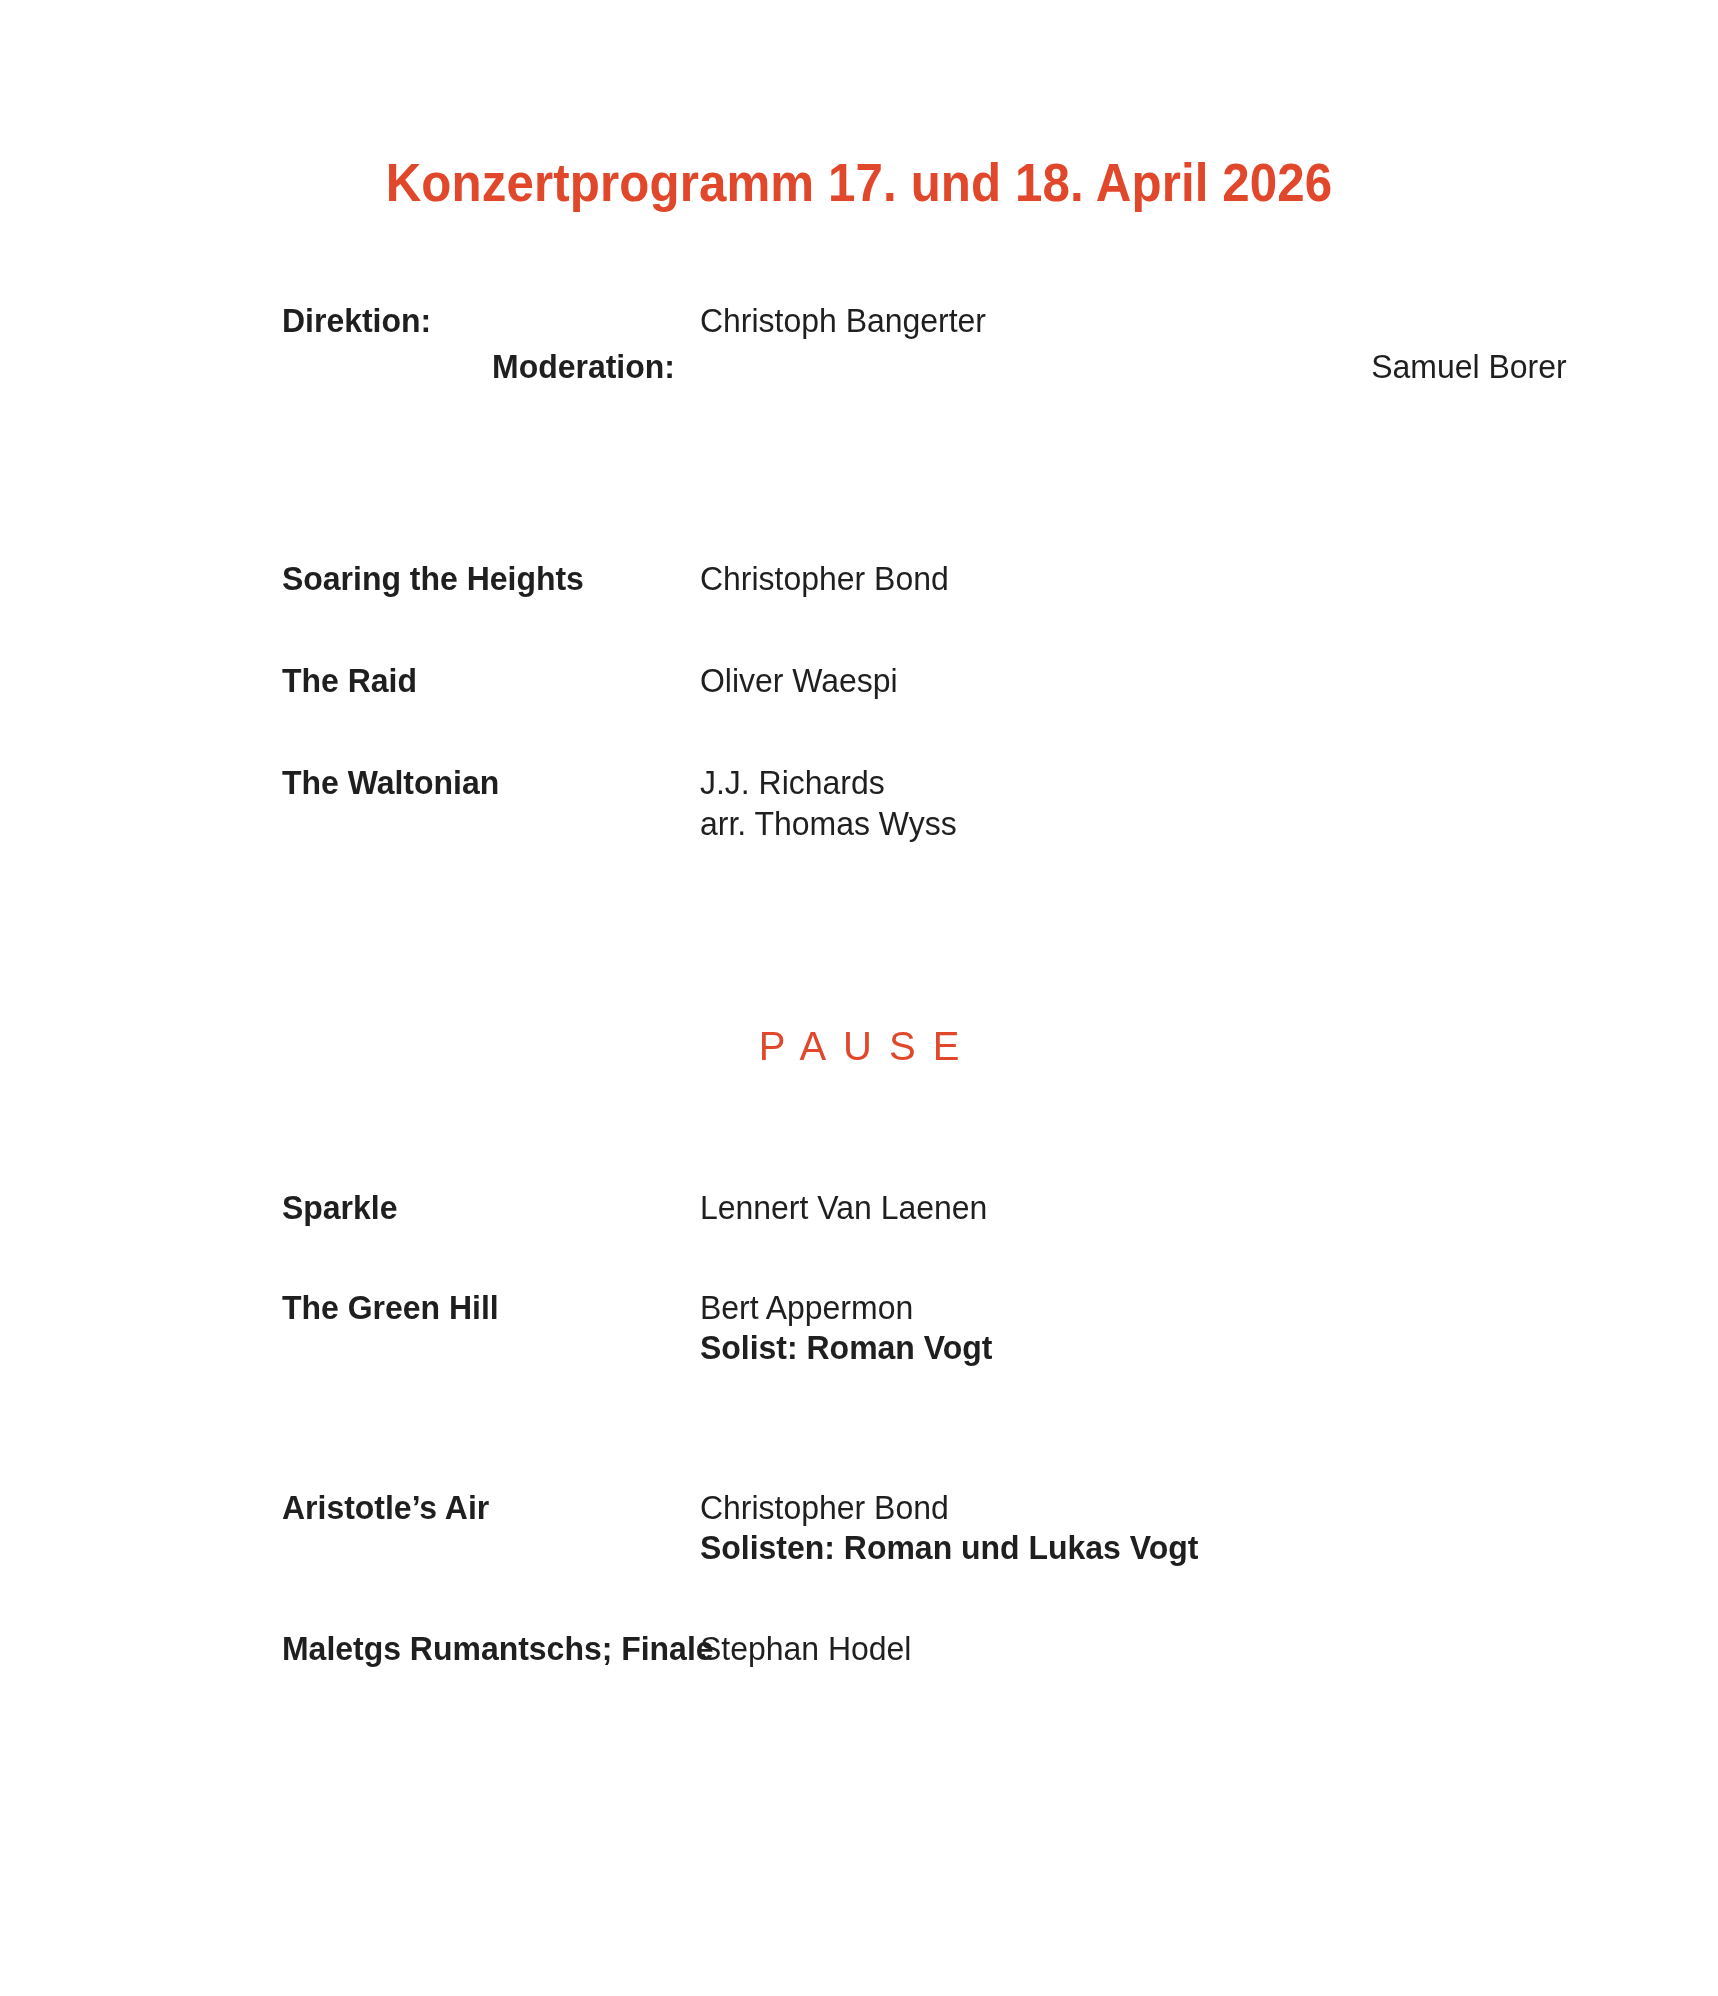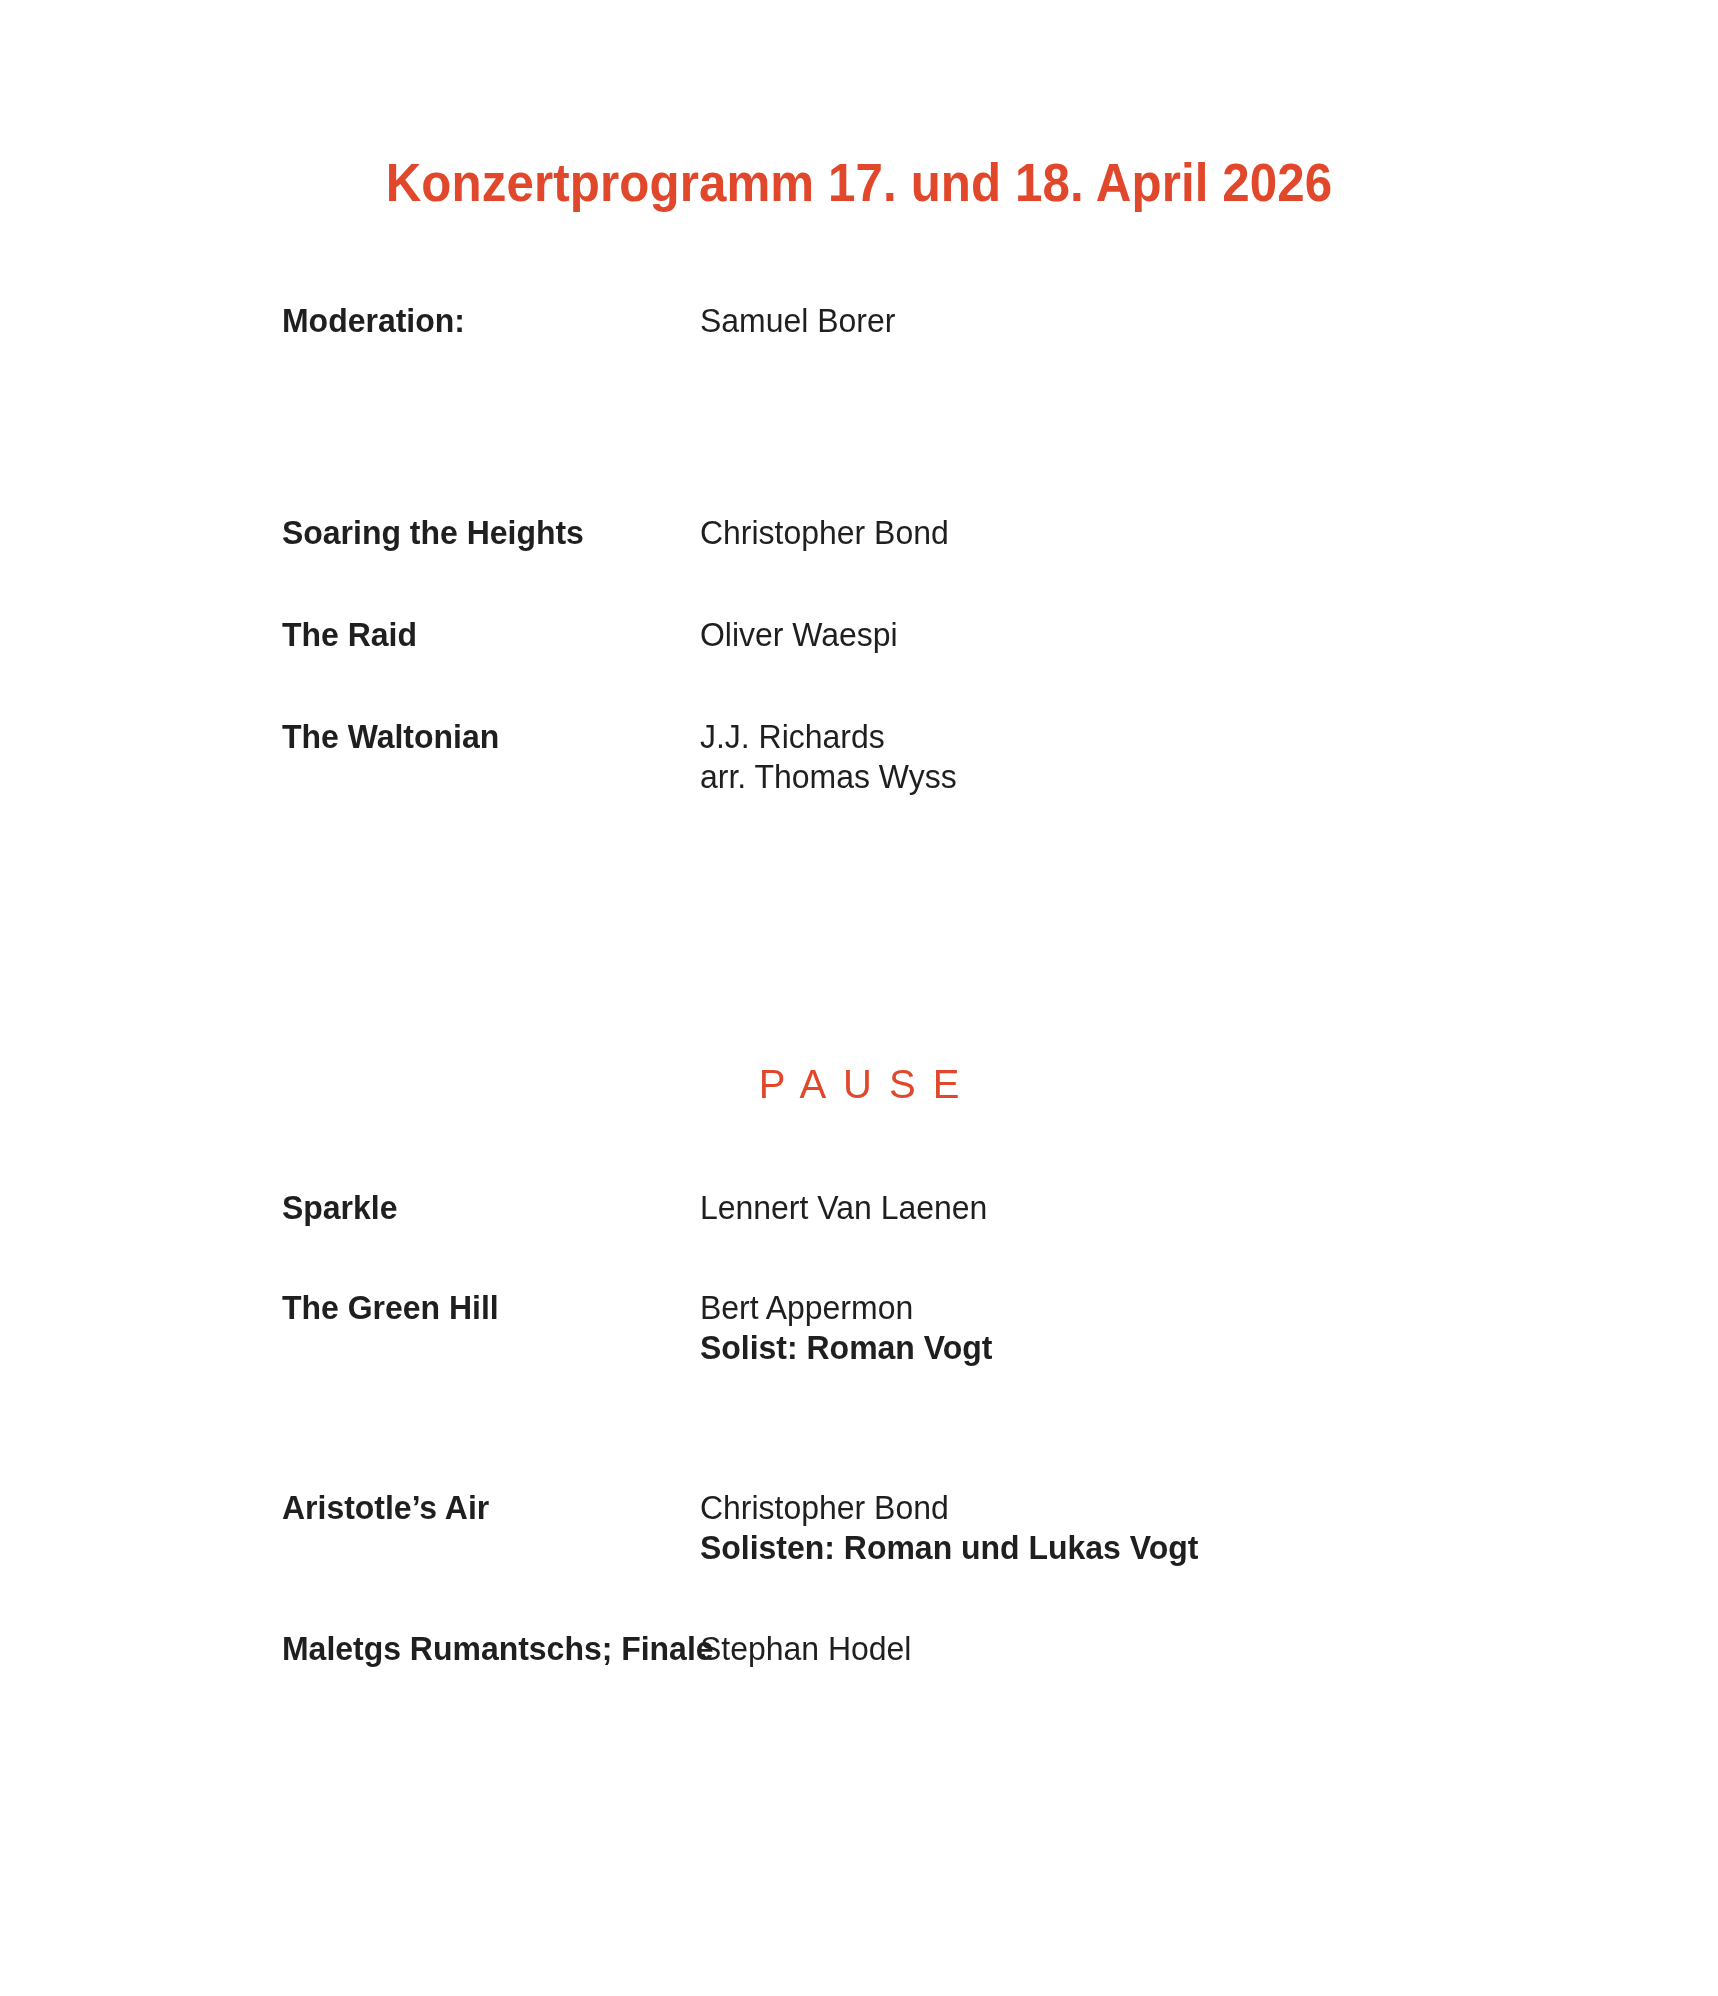--- a/index.html
+++ b/index.html
@@ -100,21 +100,20 @@
     width: 1718px;
     text-align: center;
   }
   .pause-label {
     display: inline-block;
     font-size: 40px;
     font-weight: 400;
     letter-spacing: 17px;
     text-indent: 17px;
     line-height: 1.1;
-    margin-top: 38px;
   }
 
   
   .program-body-2 {
     position: absolute;
     top: 1187px;
     left: 282px;
     width: 1340px;
   }
 </style>
@@ -122,20 +121,24 @@
 <body style="background: rgb(255, 255, 255); color: rgb(31, 31, 31);">
 
 <div class="page">
 
   <h1 class="program-title" style="color: rgb(225, 72, 43);">Konzertprogramm 17. und 18. April 2026</h1>
 
   <div class="program-body">
 
     <div class="credits">
       <div class="row">
+        <div class="col-left">Direktion:</div>
+        <div class="col-right">Christoph Bangerter</div>
+      </div>
+      <div class="row">
         <div class="col-left">Moderation:</div>
         <div class="col-right">Samuel Borer</div>
       </div>
     </div>
 
     <div class="gap-after-credits"></div>
 
     <div class="row">
       <div class="col-left">Soaring the Heights</div>
       <div class="col-right">

